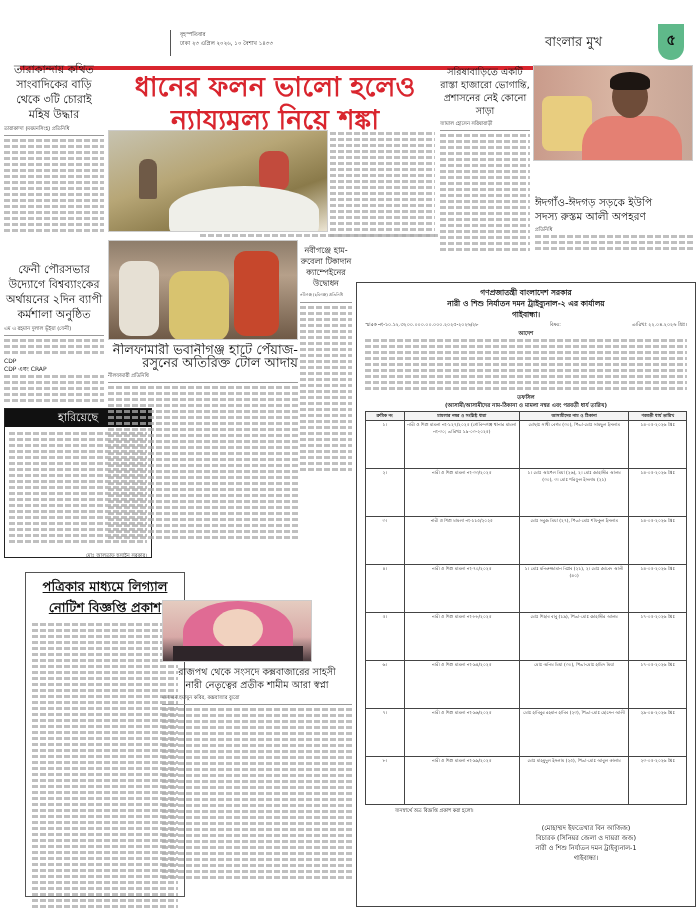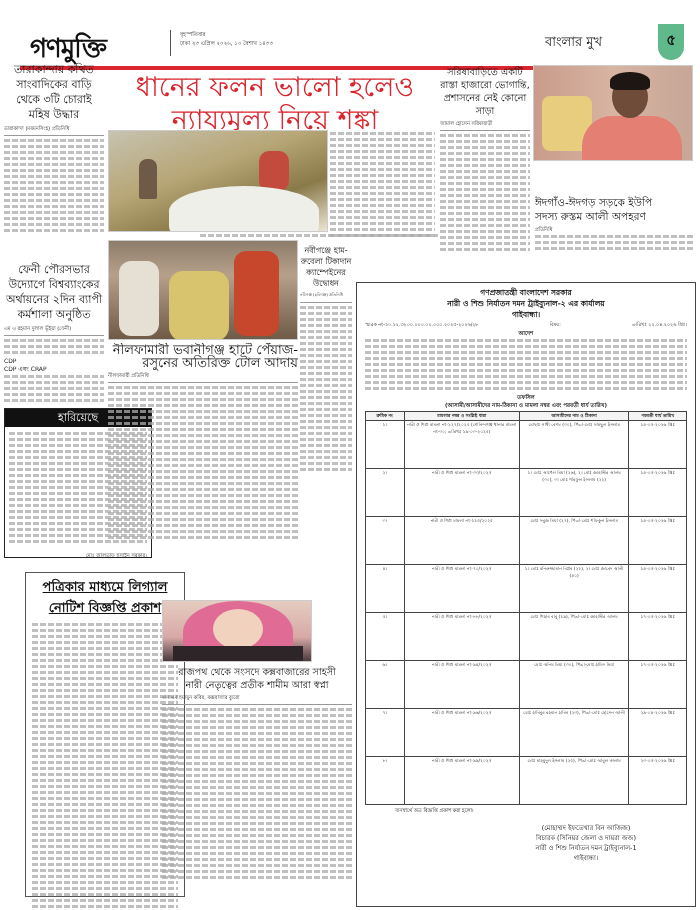--- a/index.html
+++ b/index.html
@@ -14,21 +14,21 @@
   .page-num { position: absolute; left: 638px; top: -4px; width: 26px; height: 36px; background: #5fb98a; border-radius: 0 0 14px 14px; font-size: 15px; text-align: center; line-height: 32px; color: #111; font-family: "DejaVu Sans", sans-serif; font-weight: bold; }
   .red-rule { position: absolute; left: 20px; top: 66px; width: 664px; height: 4px; background: #d9252e; }
 
   .col { position: absolute; overflow: hidden; }
   .txt { font-size: 4.3px; line-height: 6.2px; color: #444; text-align: justify; font-family: "DejaVu Sans", sans-serif; }
   .head-s { font-size: 11px; line-height: 15px; text-align: center; color: #111; font-family: "DejaVu Sans", sans-serif; }
   .byline { font-size: 5px; line-height: 8px; color: #333; font-family: "DejaVu Sans", sans-serif; margin: 2px 0; }
   .rule { height: 1px; background: #999; margin: 3px 0; }
   .gray-line { display: block; height: 3px; margin: 2px 0 3px; background: repeating-linear-gradient(90deg, #aaa 0 6px, transparent 6px 8px); opacity: 0.75; }
 
-  .main-head { position: absolute; left: 110px; top: 70px; width: 330px; text-align: center; color: #d9252e; font-size: 27px; line-height: 33px; font-family: "DejaVu Sans", sans-serif; font-weight: normal; }
+  .main-head { position: absolute; left: 110px; top: 70px; width: 330px; text-align: center; color: #d9252e; font-size: 27px; line-height: 33px; font-family: "DejaVu Sans", sans-serif; font-weight: bold; }
 
   .photo { position: absolute; overflow: hidden; border: 1px solid #ccc; }
   .photo-paddy { left: 108px; top: 130px; width: 220px; height: 102px; background: linear-gradient(160deg, #c7c3b0 0%, #b7a676 40%, #8a7a4a 70%, #ece5d3 100%); }
   .photo-paddy .sack { position: absolute; left: 60px; top: 55px; width: 150px; height: 50px; background: #efefe9; border-radius: 50% 50% 10px 10px; }
   .photo-paddy .person1 { position: absolute; left: 30px; top: 28px; width: 18px; height: 40px; background: #6f5a47; border-radius: 8px 8px 2px 2px; }
   .photo-paddy .person2 { position: absolute; left: 150px; top: 20px; width: 30px; height: 40px; background: #c24b3d; border-radius: 10px; }
 
   .photo-man { left: 533px; top: 65px; width: 160px; height: 96px; background: linear-gradient(90deg, #c99b8b 0%, #d8b4a2 50%, #c7a697 100%); }
   .photo-man .chair { position: absolute; left: 8px; top: 30px; width: 50px; height: 55px; background: #e8cd7f; border-radius: 8px; }
   .photo-man .body { position: absolute; left: 48px; top: 50px; width: 100px; height: 50px; background: #e48073; border-radius: 30px 30px 0 0; }
@@ -58,21 +58,20 @@
   table.cases { width: 100%; border-collapse: collapse; font-size: 4.4px; line-height: 6.3px; color: #222; margin-top: 2px; }
   table.cases th, table.cases td { border: 1px solid #444; padding: 1px 2px; vertical-align: top; text-align: center; }
   table.cases th { font-weight: bold; background: #f4f4f4; }
   .signature { text-align: center; font-size: 6.5px; line-height: 10px; color: #111; margin-left: 120px; margin-top: 8px; }
   .footnote { font-size: 5px; color: #222; margin-top: 2px; padding-left: 30px; }
 </style>
 </head>
 <body>
 
 <div class="masthead">
-  <div class="logo">গণমুক্তি</div>
   <div class="vsep"></div>
   <div class="dateline">
     <div>বৃহস্পতিবার</div>
     <div>ঢাকা ২৩ এপ্রিল ২০২৬, ১০ বৈশাখ ১৪৩৩</div>
   </div>
   <div class="section-name">বাংলার মুখ</div>
   <div class="page-num">৫</div>
 </div>
 <div class="red-rule"></div>
 

